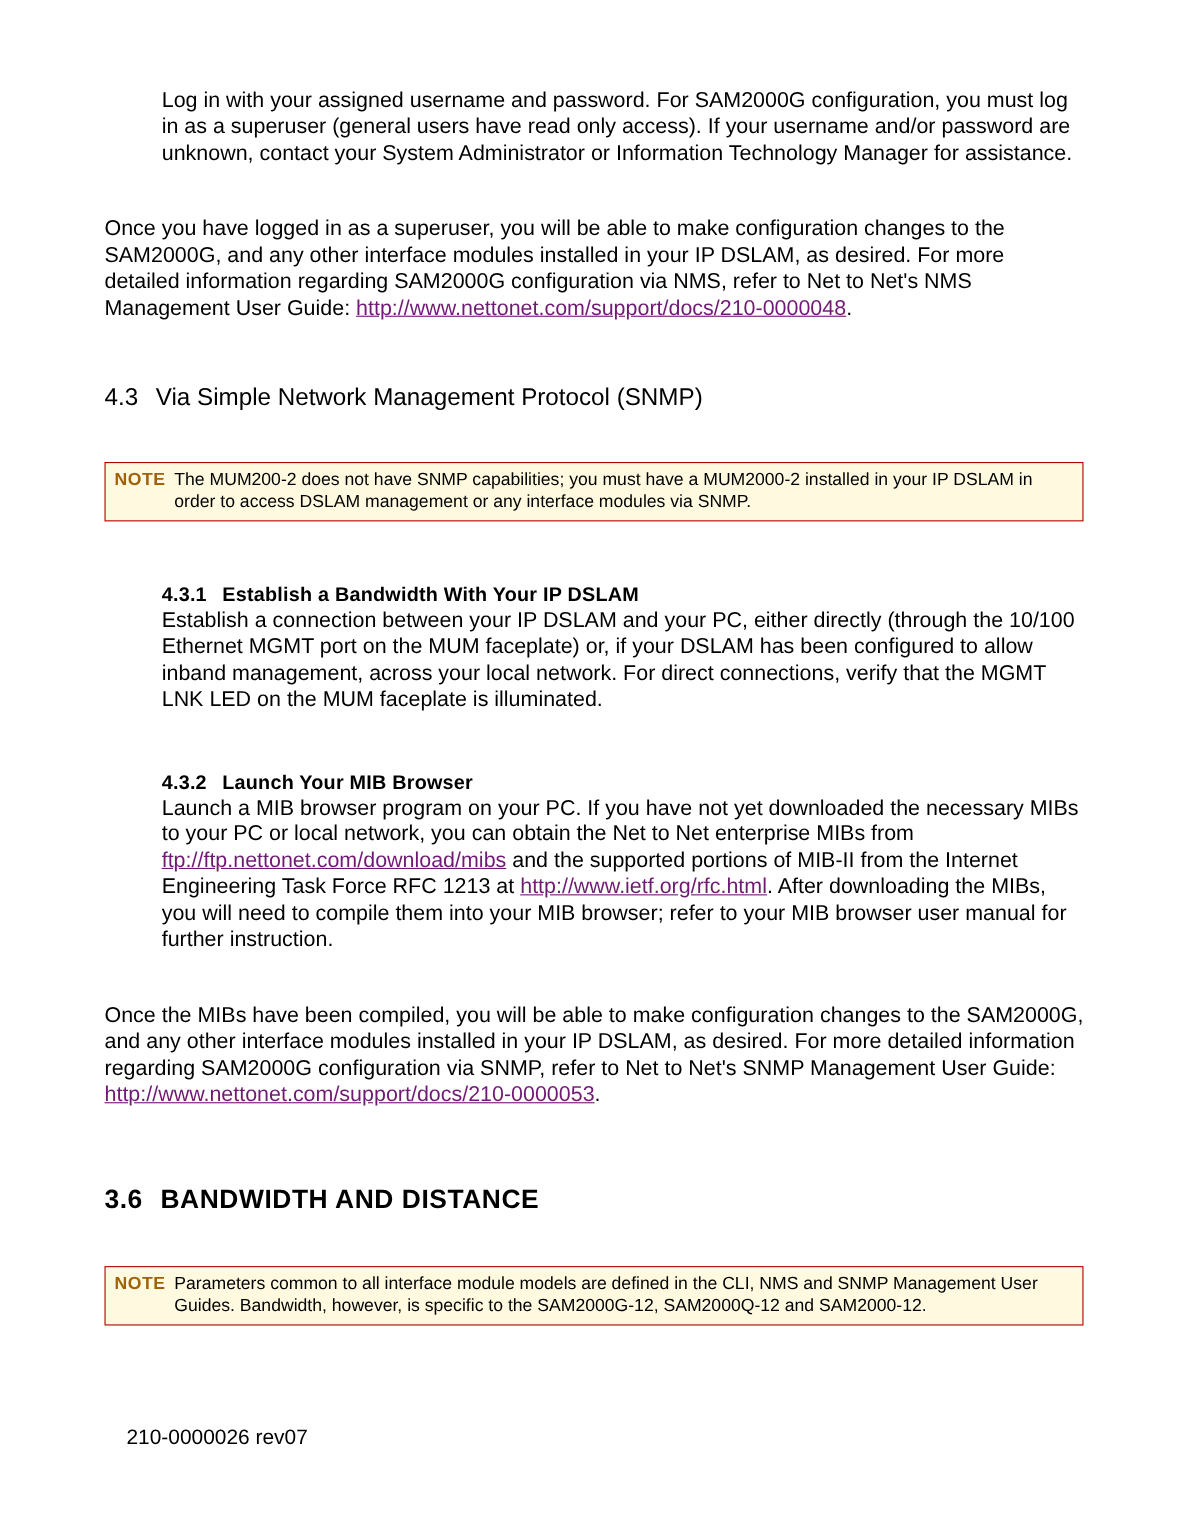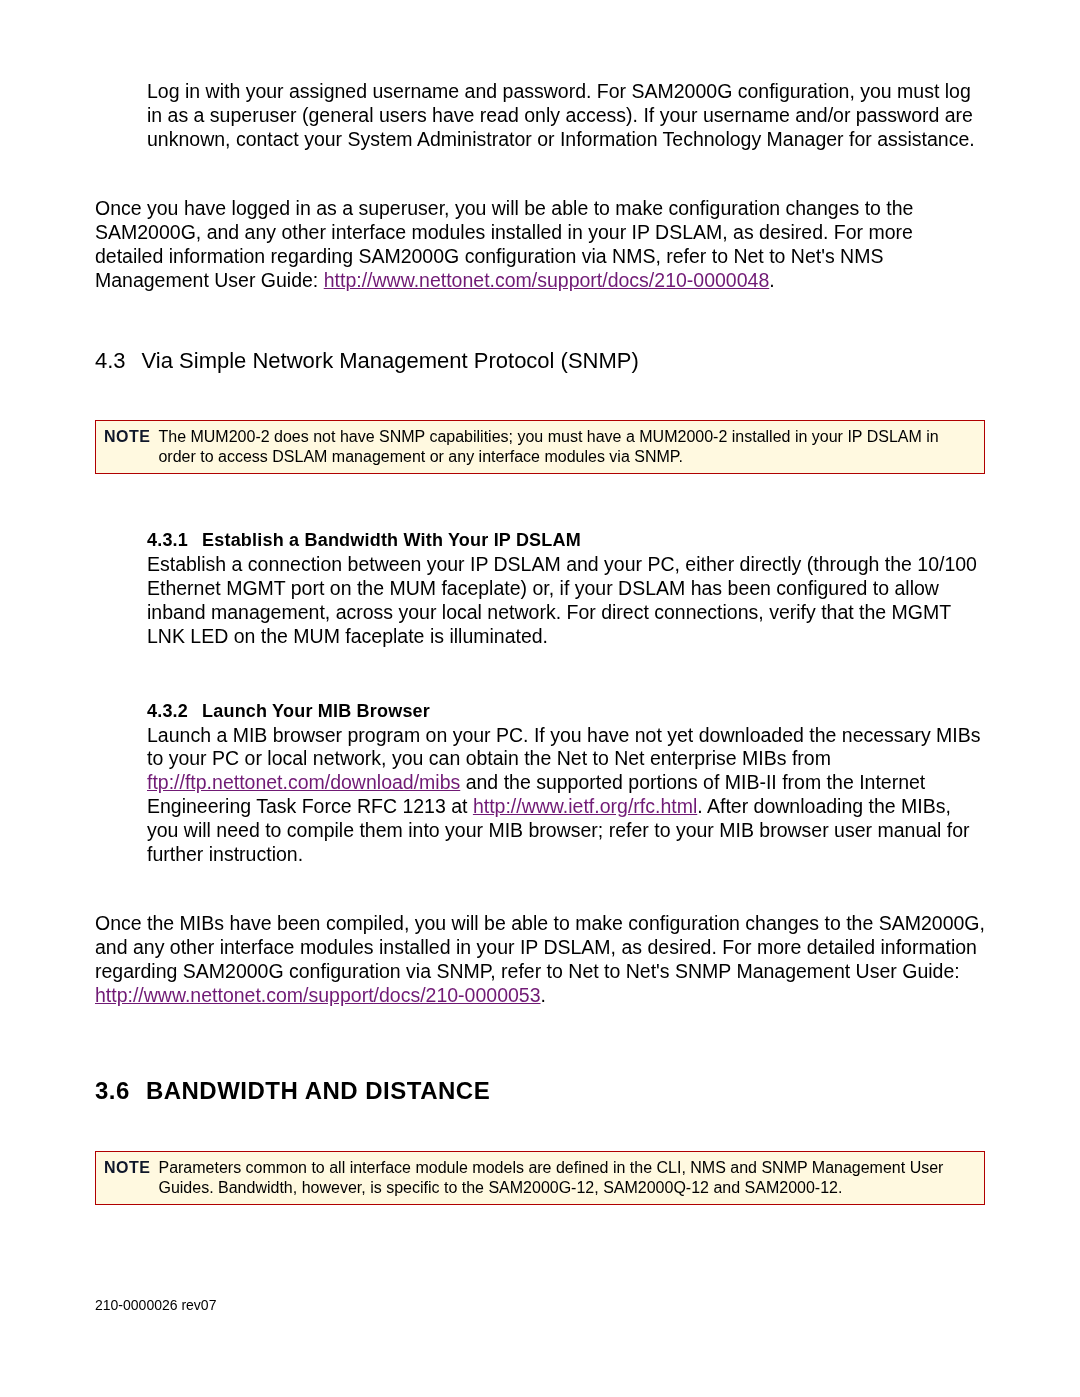--- a/index.html
+++ b/index.html
@@ -58,35 +58,36 @@
     border: 1px solid #b00000;
     background: #fff9e0;
     padding: 6px 8px 6px 8px;
     margin: 0;
     font-size: 16px;
     line-height: 1.25;
     display: flex;
     gap: 8px;
   }
   .note-label {
-    color: #0f172a;
+    color: #a16207;
     font-weight: bold;
     flex: 0 0 auto;
     font-variant: small-caps;
     letter-spacing: 0.5px;
   }
   .note-text {
     flex: 1;
   }
   .gap-small { height: 22px; }
   .gap-mid { height: 46px; }
   .gap-xlarge { height: 70px; }
   .footer {
-    font-size: 14px;
+    font-size: 19px;
     margin-top: 0;
+    margin-left: 20px;
   }
   .note-wrap {
     margin-left: 0;
   }
 </style>
 </head>
 <body>
 
 <div class="page">
 

